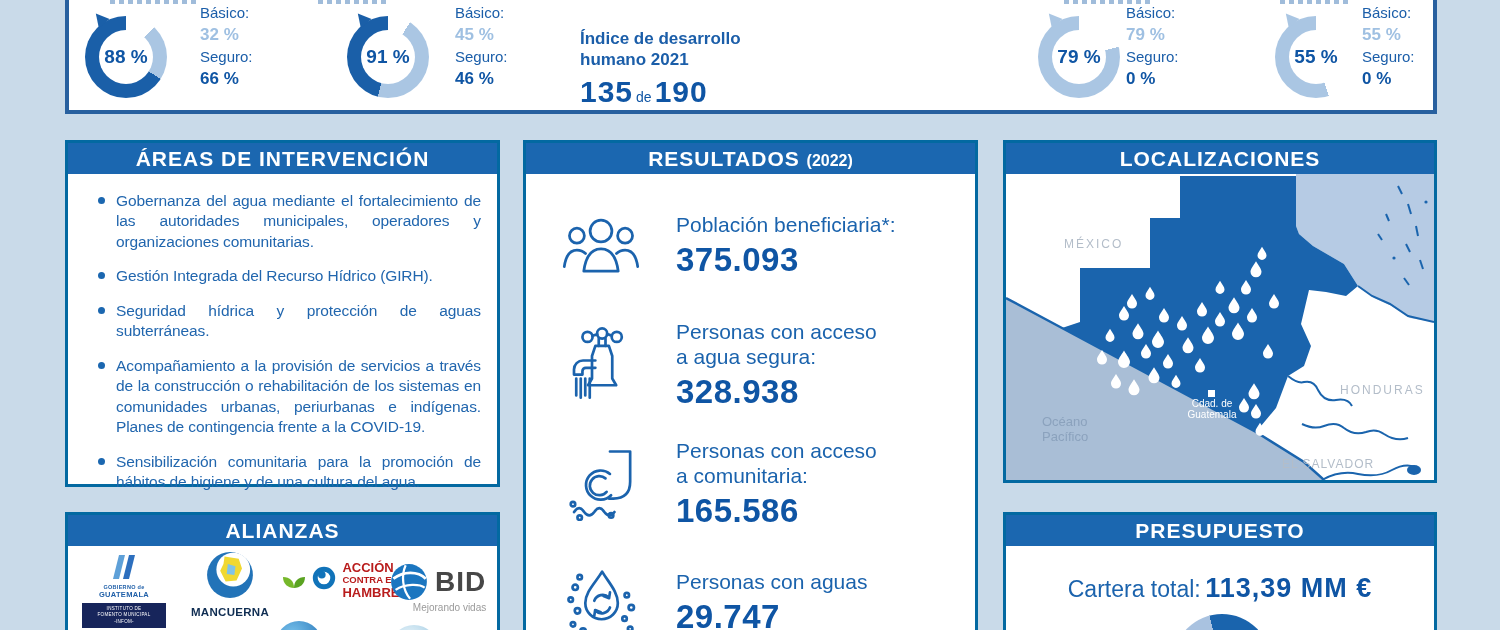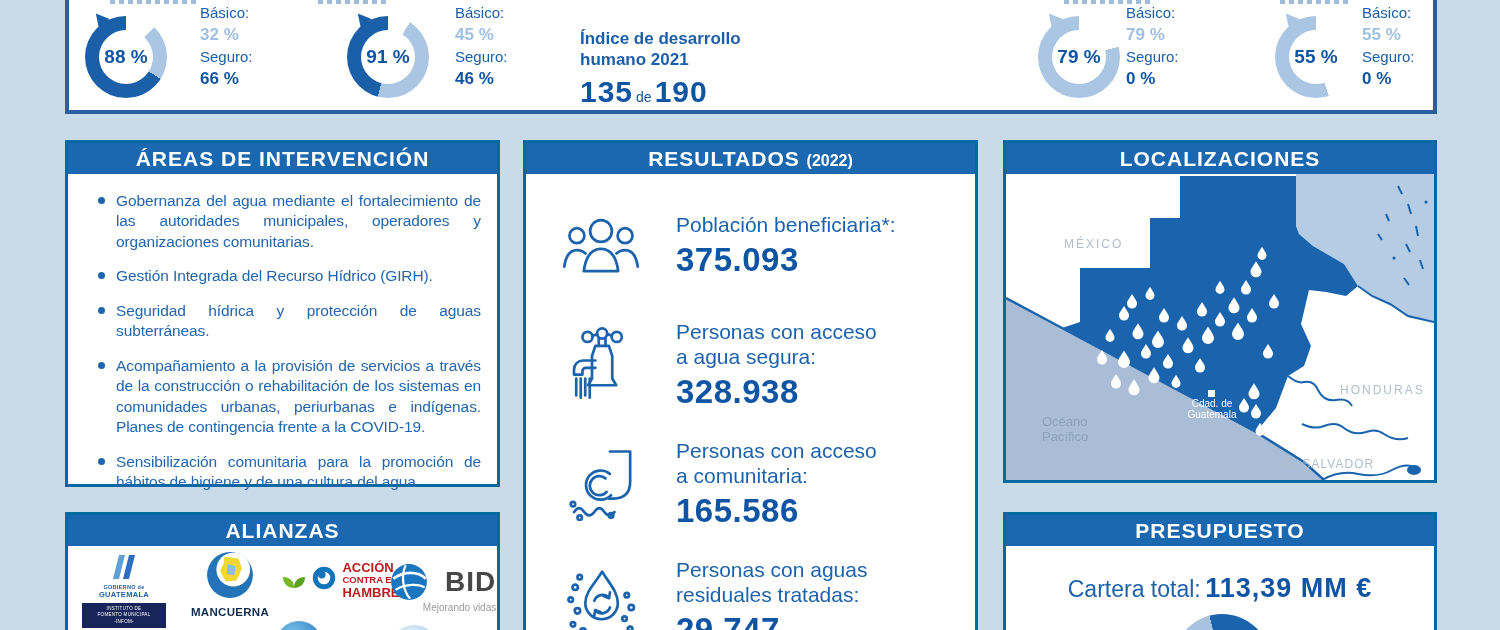--- a/index.html
+++ b/index.html
@@ -62,21 +62,21 @@
   #logo-gob .l2{font-size:7.5px;font-weight:bold;color:#1f5fa8;letter-spacing:.3px}
   #logo-gob .navy{margin-top:4px;background:#17255b;color:#fff;font-size:4.5px;
     line-height:1.4;padding:3px 2px;letter-spacing:.3px}
   #logo-mancuerna{left:112px;top:36px;width:100px}
   #logo-mancuerna .name{font-size:11.5px;font-weight:bold;color:#0f2d52;margin-top:3px;letter-spacing:.3px}
   #logo-accion{left:212px;top:46px;display:flex;gap:6px;align-items:center;text-align:left}
   #logo-accion .txt{font-weight:bold;color:#b91c1c;line-height:1.0}
   #logo-accion .a1,#logo-accion .a3{font-size:13px}
   #logo-accion .a2{font-size:9.5px;margin:1px 0}
   #logo-bid{left:322px;top:48px;text-align:left}
-  #logo-bid .row{display:flex;gap:17px;align-items:center}
+  #logo-bid .row{display:flex;gap:7px;align-items:center}
   #logo-bid .bid{font-size:28px;font-weight:bold;color:#474747;letter-spacing:1px}
   #logo-bid .tag{font-size:10px;color:#9a9a9a;margin-top:1px;text-align:right}
   .part-circle{position:absolute;border-radius:50%}
   #pcirc1{left:208px;top:106px;width:46px;height:46px;
     background:radial-gradient(circle at 35% 30%,#79c2ec,#1565ad)}
   #pcirc2{left:322px;top:110px;width:48px;height:48px;
     background:radial-gradient(circle at 40% 30%,#eef7fb,#7fb8d9)}
   
   #pres-panel{left:1003px;top:512px;width:434px;height:140px}
   #cartera{margin-top:27px;text-align:center;white-space:nowrap}
@@ -253,21 +253,20 @@
             <circle cx="25" cy="62" r="2"></circle>
           <circle cx="55" cy="26" r="2"></circle>
             <circle cx="59" cy="37" r="2.4"></circle>
             <circle cx="53" cy="47" r="2"></circle>
           <circle cx="58" cy="56" r="2"></circle>
             <circle cx="13" cy="10" r="2"></circle>
         </svg>
       </div>
       <div class="res-text">
         <div class="res-label">Personas con aguas</div>
-        <div class="res-label">residuales tratadas:</div>
         <div class="res-value">29.747</div>
       </div>
     </div>
   </div>
 </div>
 
 <div id="loc-panel" class="panel">
   <div class="header-bar">LOCALIZACIONES</div>
   <svg width="428" height="306" viewBox="0 0 428 306">
     <rect width="428" height="306" fill="#ffffff"></rect>

